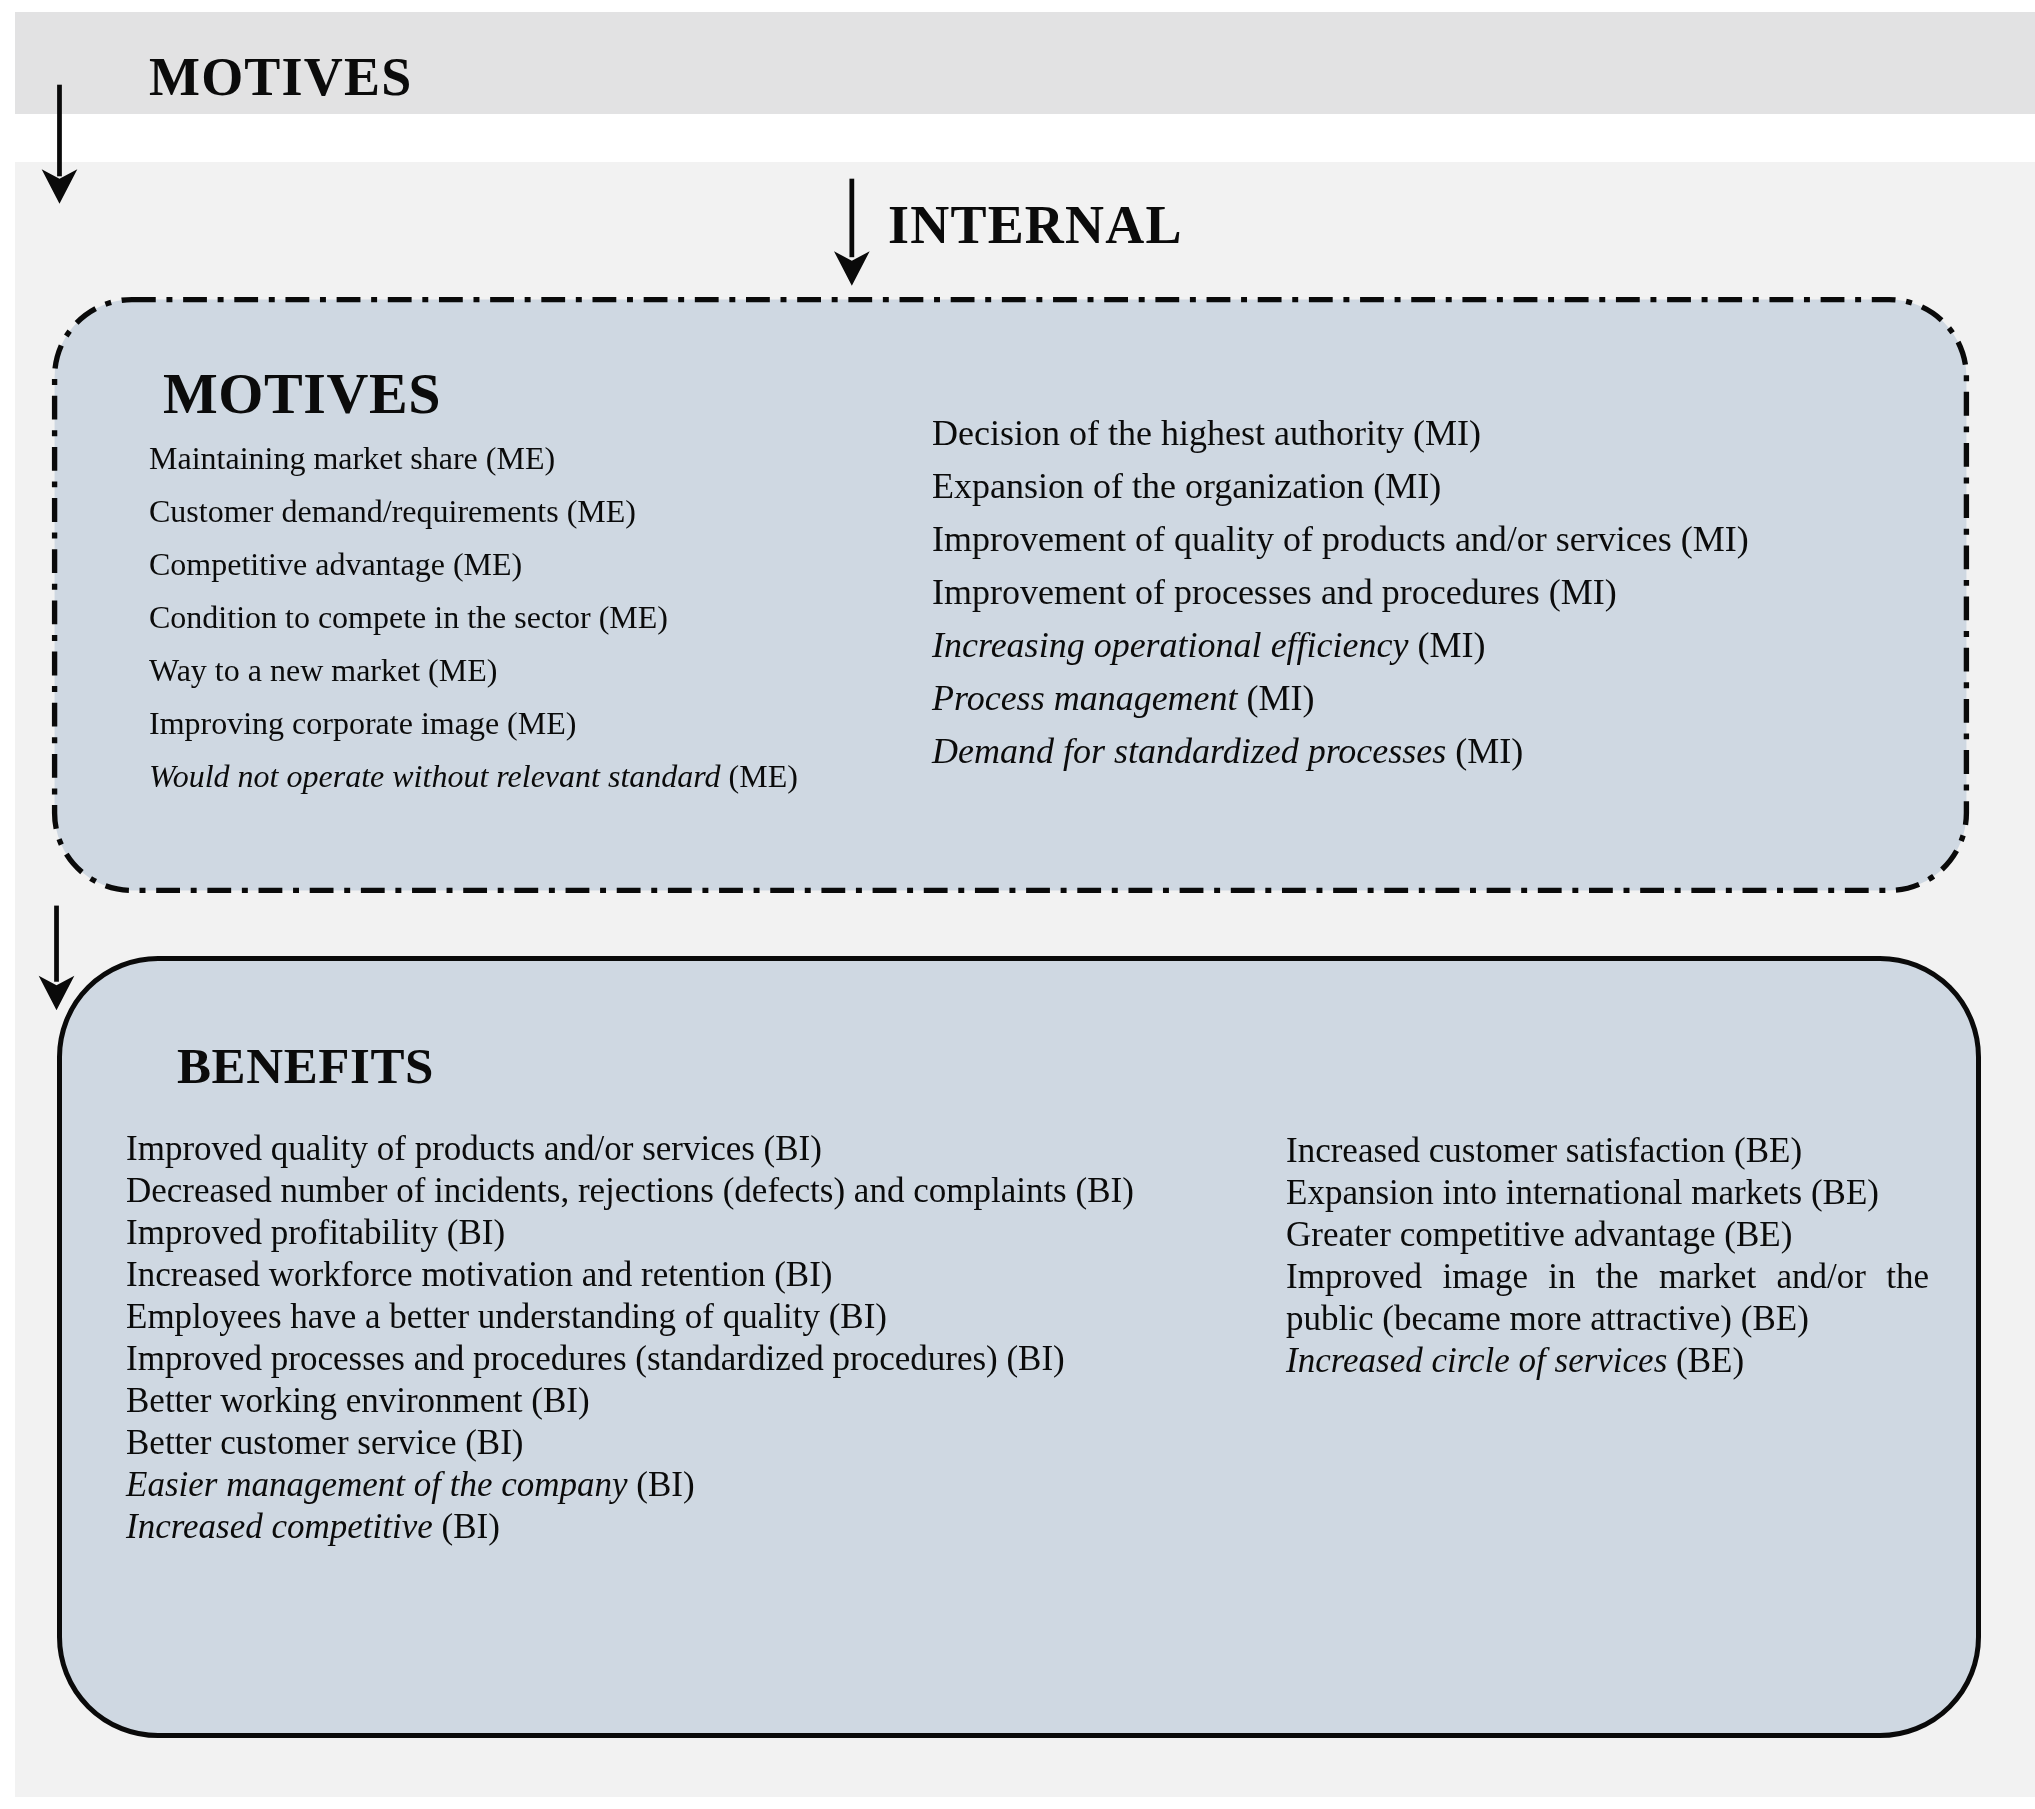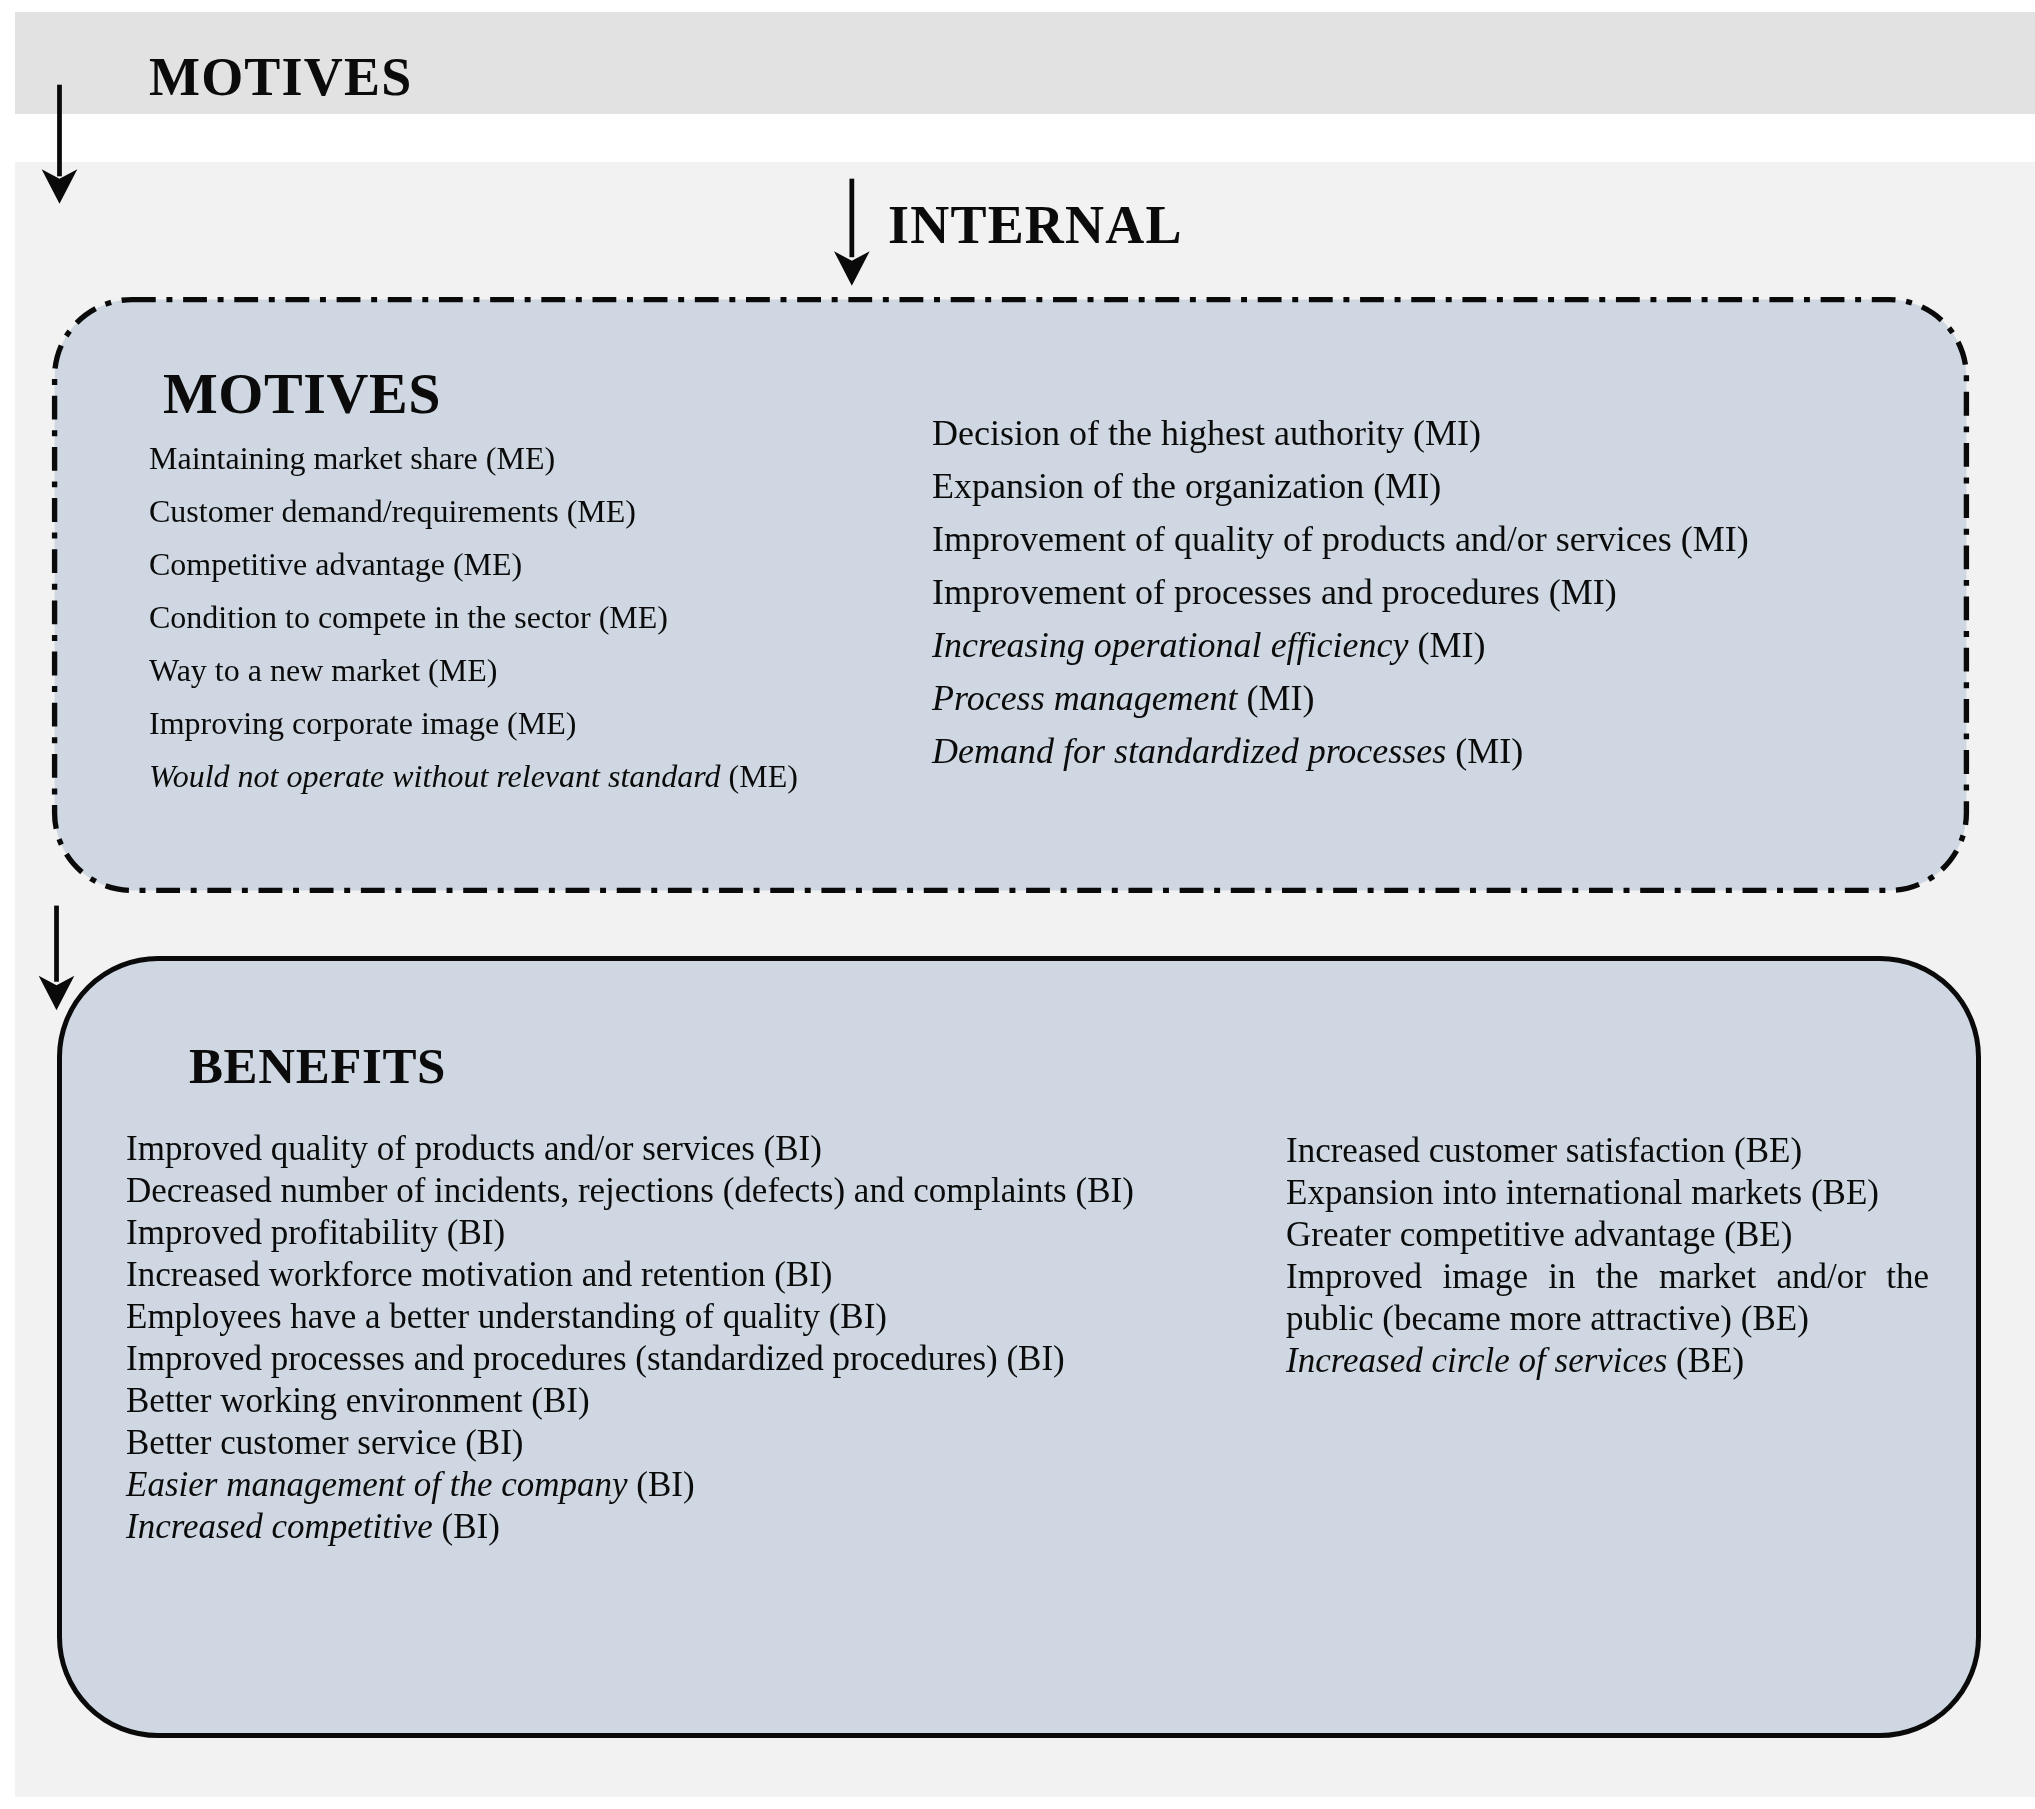--- a/index.html
+++ b/index.html
@@ -42,21 +42,21 @@
     background:var(--box-fill);
     border:5.4px solid var(--box-border);
     border-radius:101px;
   }
   .box-title{
     position:absolute;margin:0;
     font-weight:bold;white-space:nowrap;
     letter-spacing:0.6px;
   }
   .motives-title{left:112px;top:64px;font-size:58px;text-align:center;}
-  .benefits-title{left:115px;top:76px;font-size:51px;margin-left:12px;}
+  .benefits-title{left:115px;top:76px;font-size:51px;}
   .col{position:absolute;}
   .col p.item{
     margin:0;
     text-align:justify;
   }
   .m-left {left:98px; top:136px; width:717px; font-size:32px; line-height:53px;}
   .m-right{left:881px;top:111px; width:931px; font-size:36px; line-height:53px;}
   .b-left {left:64px; top:167px; width:1124px; font-size:35px; line-height:42px;}
   .b-right{left:1224px;top:169px; width:643px; font-size:35px; line-height:42px;}
   .phrase.italic{font-style:italic;font-weight:500;}

